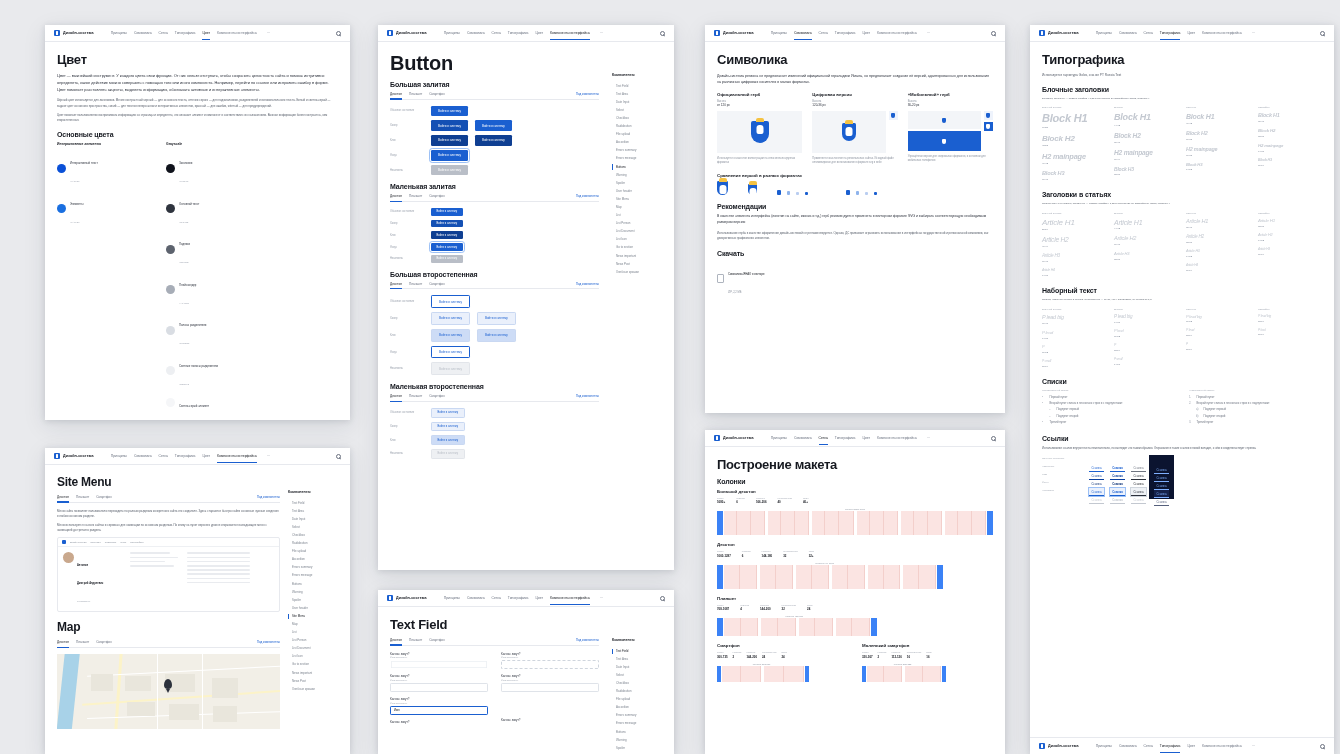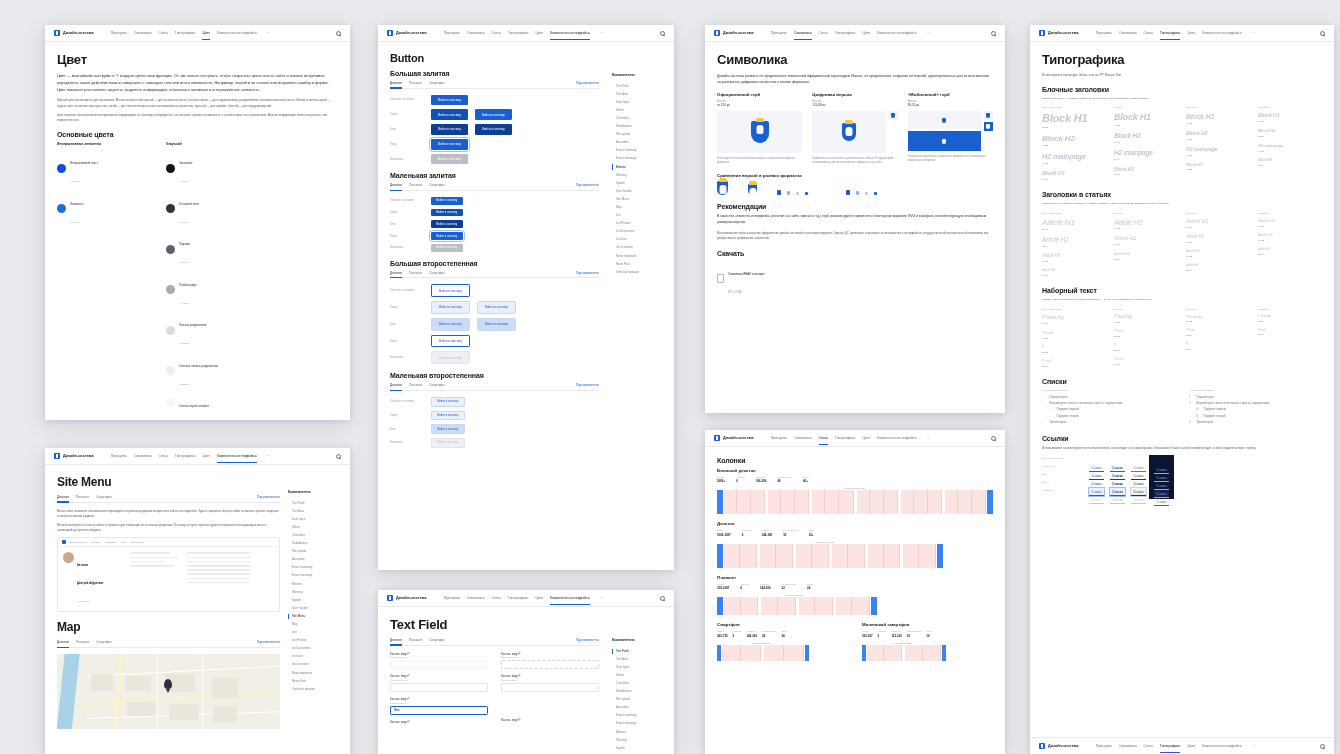--- a/index.html
+++ b/index.html
@@ -347,21 +347,21 @@
       <span>Символика</span>
       <span>Сетка</span>
       <span>Типографика</span>
       <span>Цвет</span>
       <span class="act">Компоненты интерфейса</span>
       <span class="dots">···</span>
     </div>
     <span class="search"></span>
   </div>
   <div class="body" style="padding-right:75px;">
-    <h1 class="pg" style="font-size:11px;">Button</h1>
+    <h1 class="pg" style="font-size:20px;">Button</h1>
 
     <h2 class="sec">Большая залитая</h2>
     <div class="tabs">
       <span class="t act">Десктоп</span>
       <span class="t">Планшет</span>
       <span class="t">Смартфон</span>
       <span class="lnk">Под компоненты</span>
     </div>
     <div class="brow">
           <span class="lbl">Обычное состояние</span>
@@ -700,20 +700,21 @@
       <span>Символика</span>
       <span class="act">Сетка</span>
       <span>Типографика</span>
       <span>Цвет</span>
       <span>Компоненты интерфейса</span>
       <span class="dots">···</span>
     </div>
     <span class="search"></span>
   </div>
   <div class="body">
+    <h1 class="pg">Построение макета</h1>
     <h2 class="sec">Колонки</h2>
 
     <h3 class="sub">Большой десктоп</h3>
     <div class="gspec">
       <div>
             <div class="k">Экран</div>
             <div class="v">1680+</div>
           </div>
       <div>
             <div class="k">Колонки</div>

